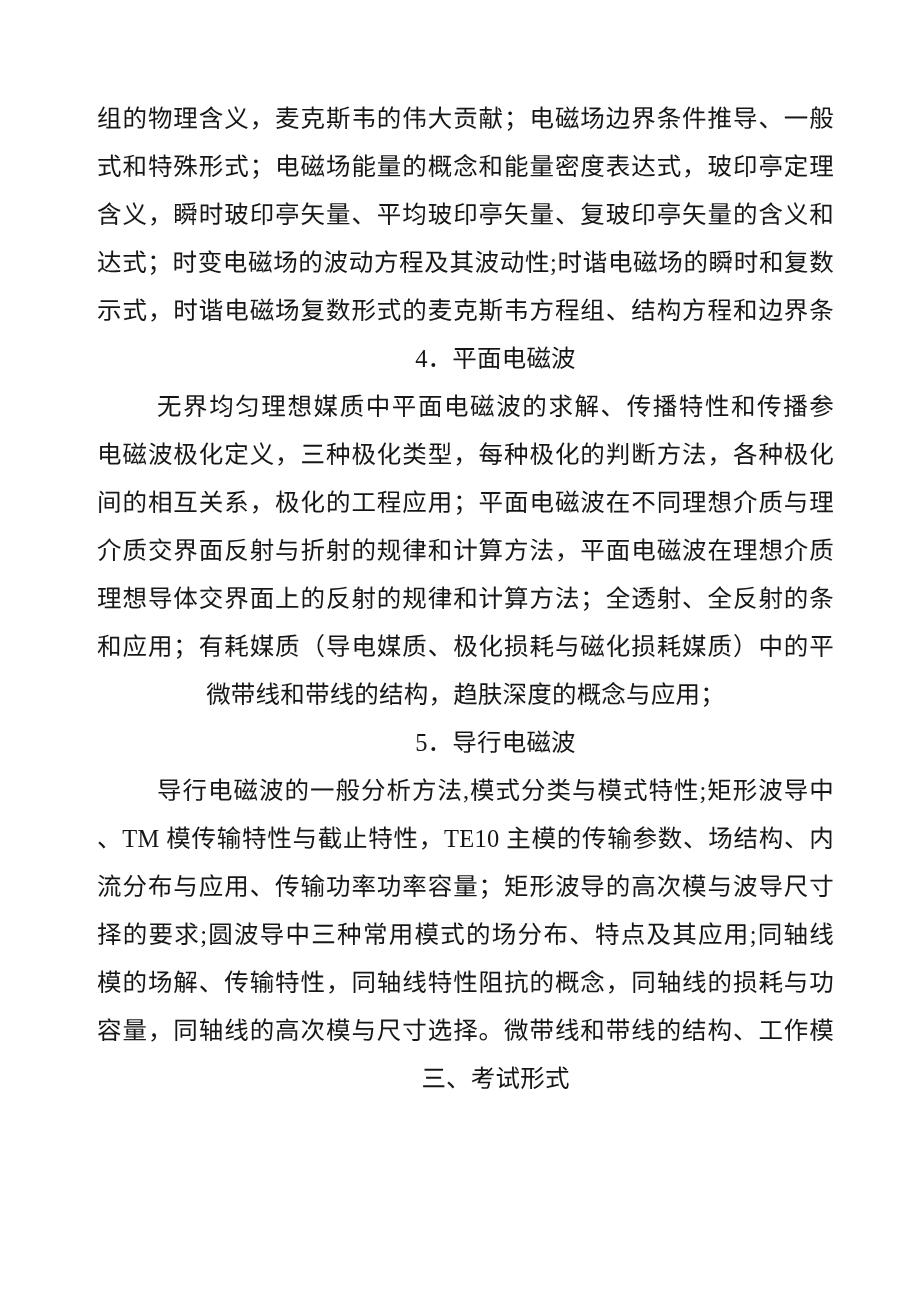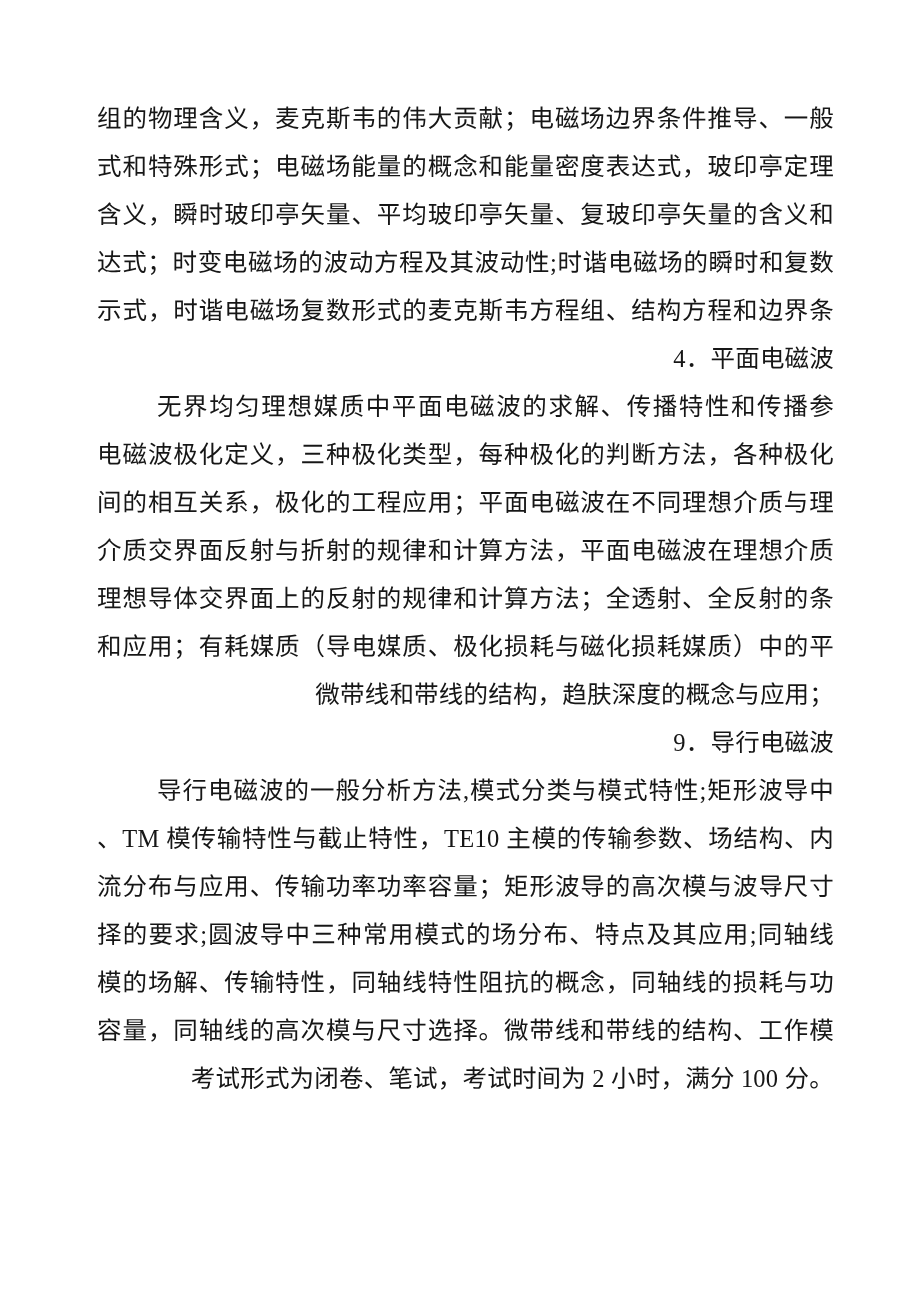--- a/index.html
+++ b/index.html
@@ -20,21 +20,21 @@
   }
   .paragraph {
     margin: 0;
     padding: 0;
   }
   .line {
     font-size: 24.5px;
     line-height: 48px;
     height: 48px;
     letter-spacing: 0.2px;
-    text-align: right;
+    text-align: center;
     white-space: normal;
     overflow: hidden;
   }
   
   .line.fill {
     text-align: justify;
     text-align-last: justify;
   }
   
   .line.indent {
@@ -62,30 +62,30 @@
     <div class="line indent fill">无界均匀理想媒质中平面电磁波的求解、传播特性和传播参数；</div>
     <div class="line fill">电磁波极化定义，三种极化类型，每种极化的判断方法，各种极化之</div>
     <div class="line fill">间的相互关系，极化的工程应用；平面电磁波在不同理想介质与理想</div>
     <div class="line fill">介质交界面反射与折射的规律和计算方法，平面电磁波在理想介质与</div>
     <div class="line fill">理想导体交界面上的反射的规律和计算方法；全透射、全反射的条件</div>
     <div class="line fill">和应用；有耗媒质（导电媒质、极化损耗与磁化损耗媒质）中的平面</div>
     <div class="line">微带线和带线的结构，趋肤深度的概念与应用；</div>
   </div>
 
   <div class="paragraph">
-    <div class="line indent">9．导行电磁波</div>
+    <div class="line indent">5．导行电磁波</div>
   </div>
 
   <div class="paragraph">
     <div class="line indent fill">导行电磁波的一般分析方法,模式分类与模式特性;矩形波导中 TE</div>
     <div class="line fill">、TM 模传输特性与截止特性，TE10 主模的传输参数、场结构、内壁电</div>
     <div class="line fill">流分布与应用、传输功率功率容量；矩形波导的高次模与波导尺寸选</div>
     <div class="line fill">择的要求;圆波导中三种常用模式的场分布、特点及其应用;同轴线 TEM</div>
     <div class="line fill">模的场解、传输特性，同轴线特性阻抗的概念，同轴线的损耗与功率</div>
     <div class="line fill">容量，同轴线的高次模与尺寸选择。微带线和带线的结构、工作模式、</div>
   </div>
 
+  <div class="paragraph">
+    <div class="line indent">三、考试形式</div>
+  </div>
 
-  <div class="paragraph">
-    <div class="line indent">考试形式为闭卷、笔试，考试时间为 2 小时，满分 100 分。</div>
-  </div>
 
 </div>
 
 </body></html>

